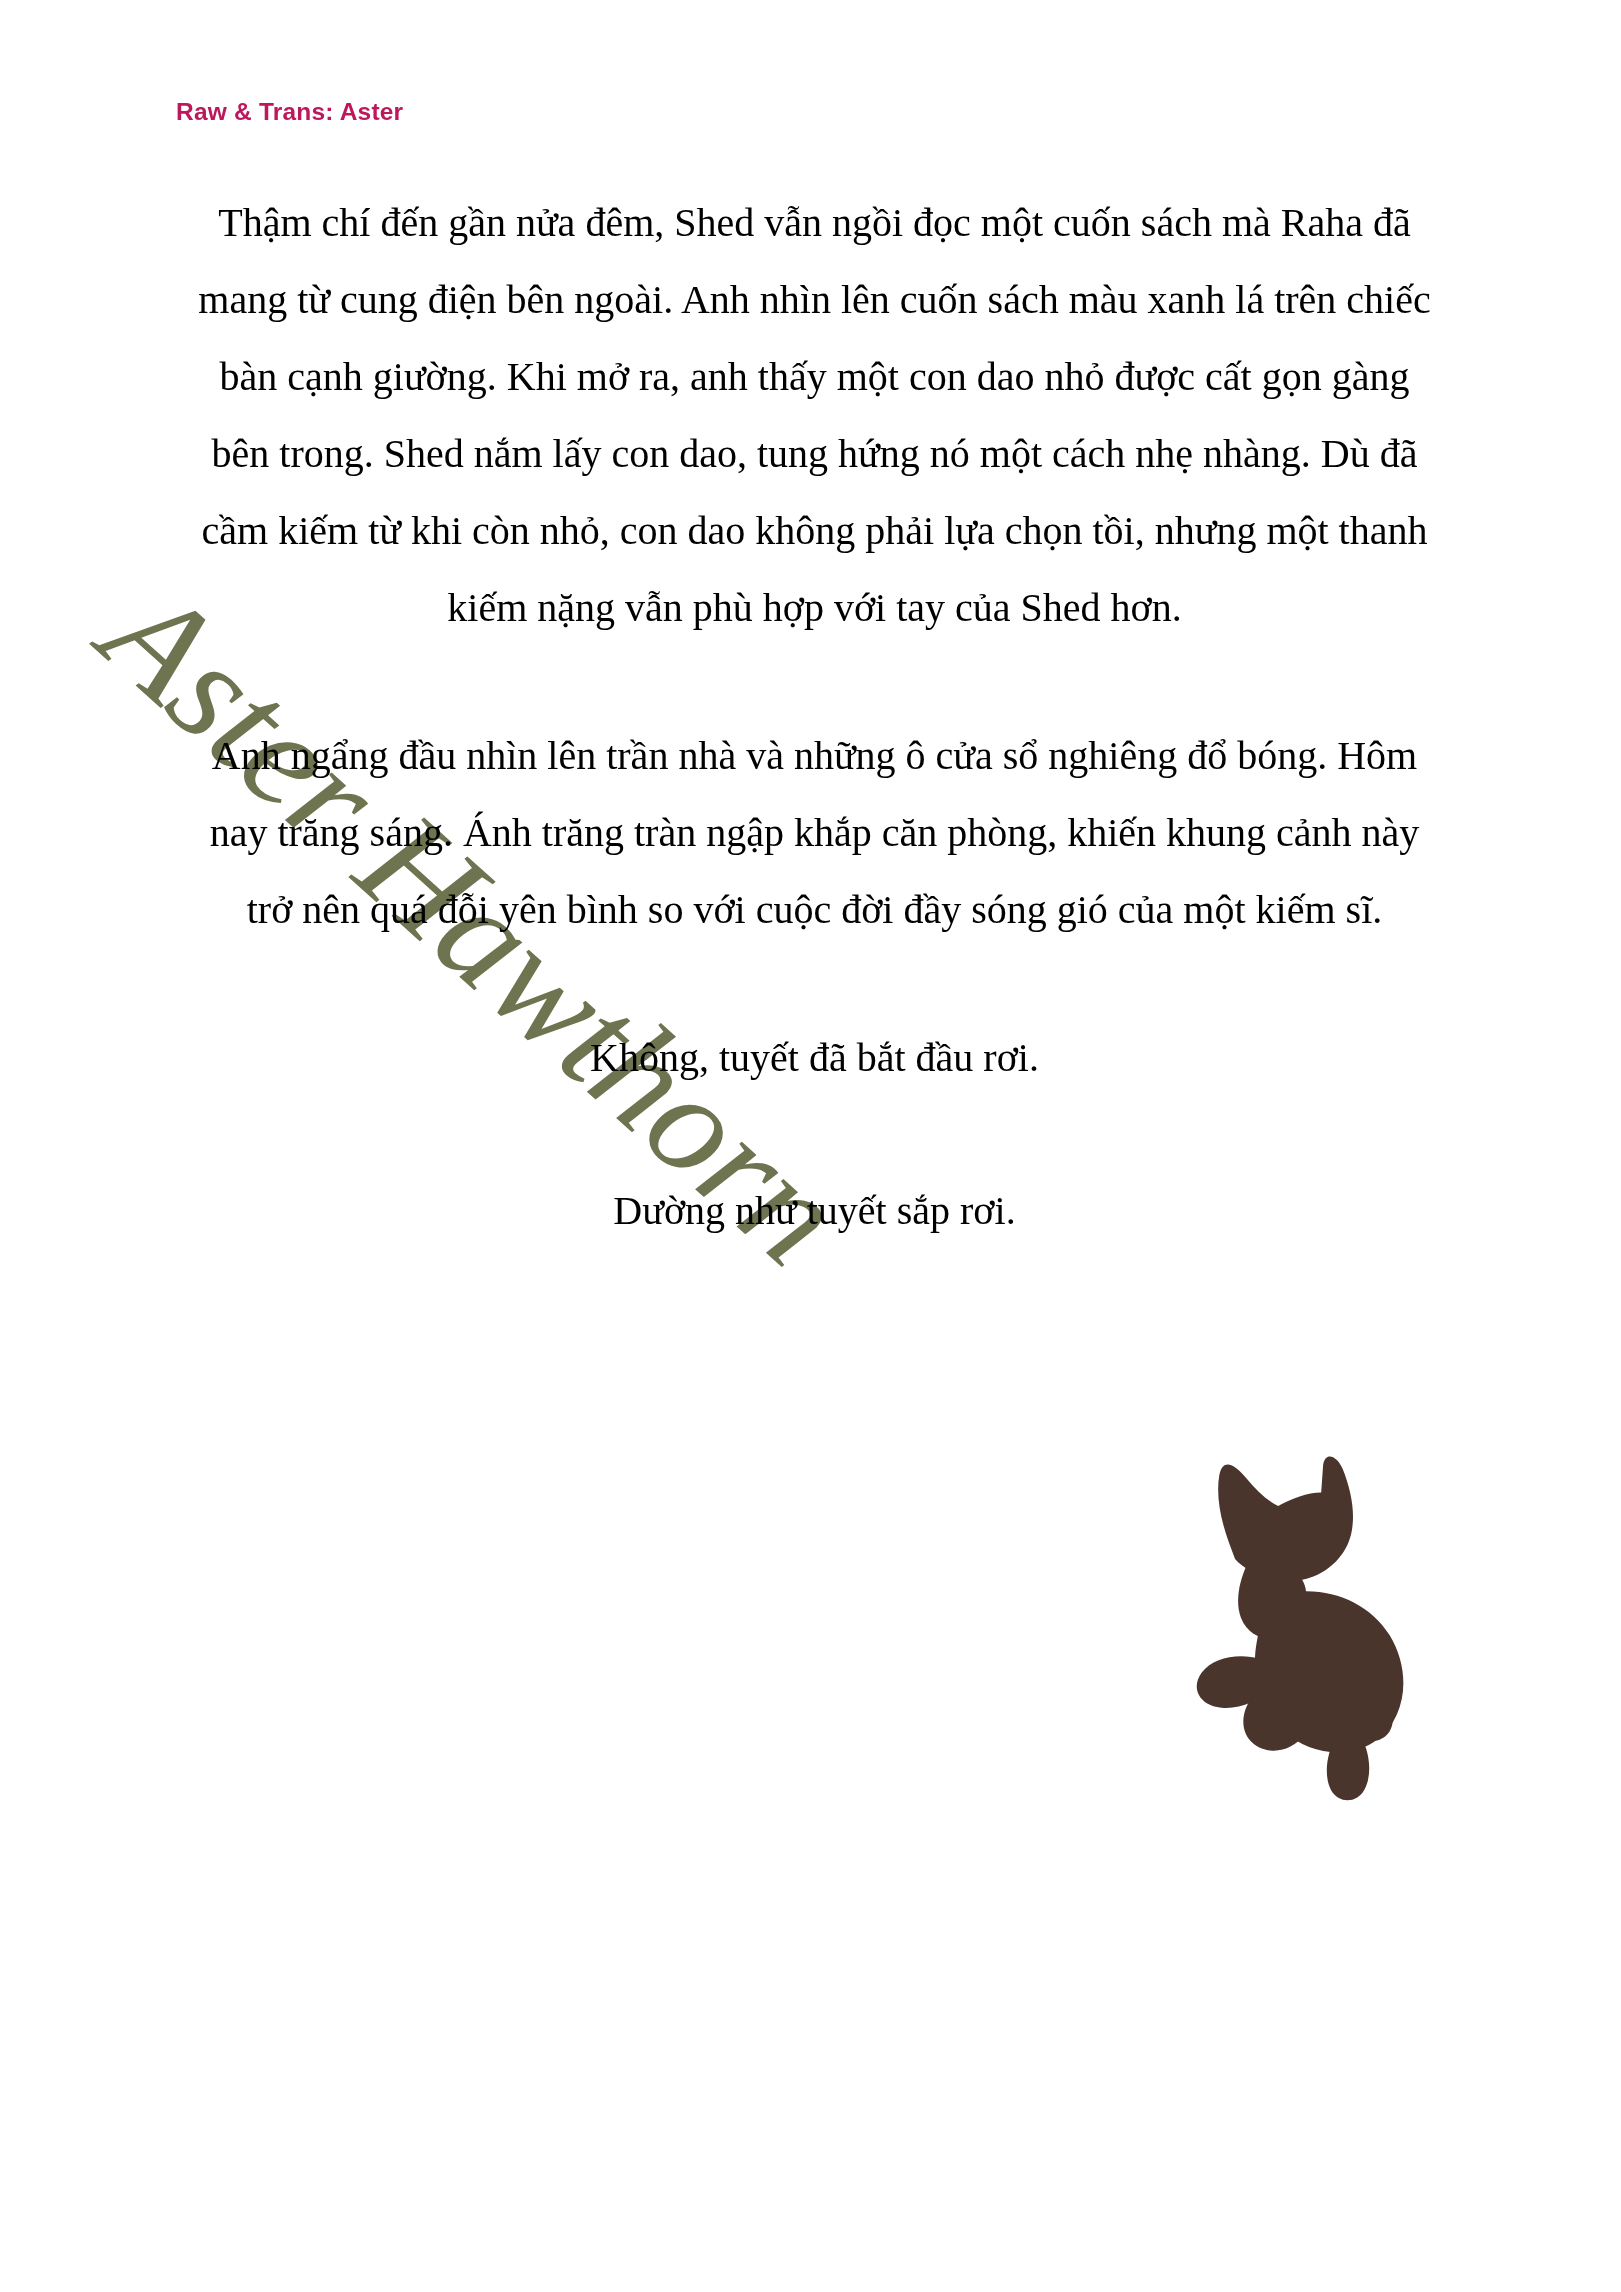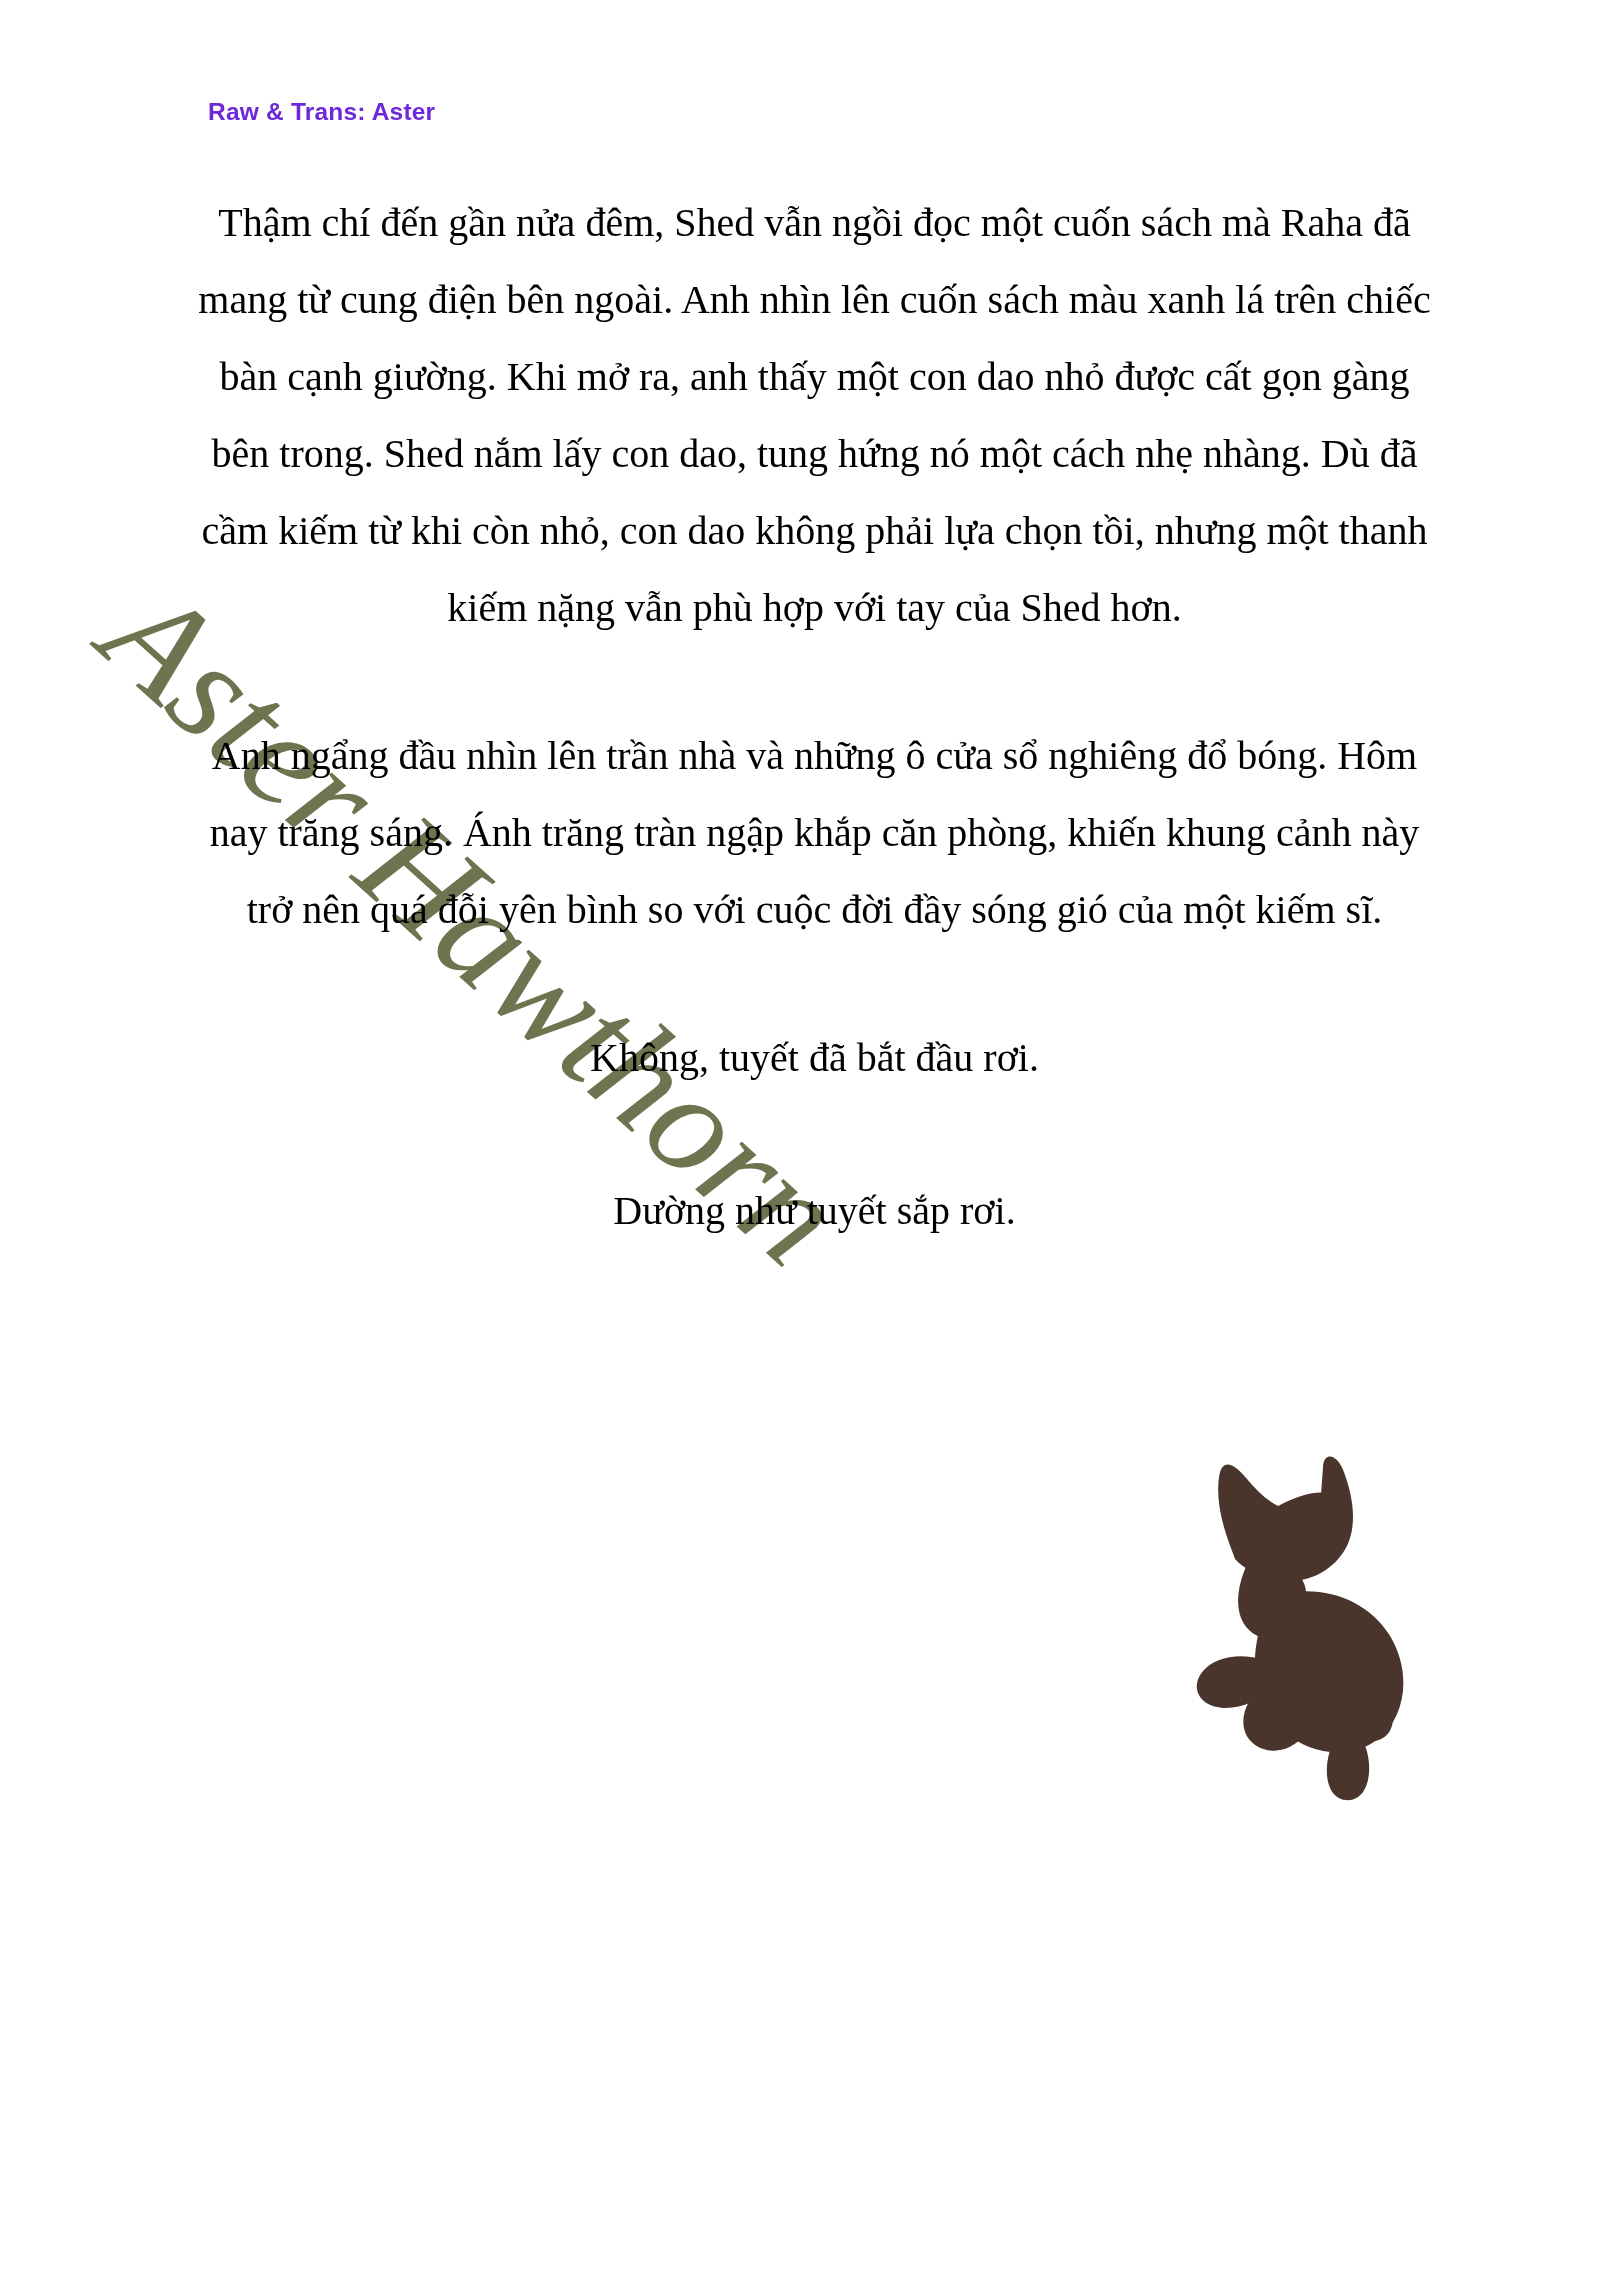--- a/index.html
+++ b/index.html
@@ -15,25 +15,25 @@
     height: 2293px;
     background: #ffffff;
     overflow: hidden;
     box-sizing: border-box;
   }
 
   
   .page-header {
     position: absolute;
     top: 98px;
-    left: 208px;
+    left: 176px;
     font-family: "Liberation Sans", sans-serif;
     font-size: 24.5px;
     font-weight: 700;
-    color: #6d28d9;
+    color: #be185d;
     letter-spacing: 0.2px;
     white-space: nowrap;
     z-index: 5;
   }
 
   
   .watermark {
     position: absolute;
     left: 176px;
     top: 559px;

